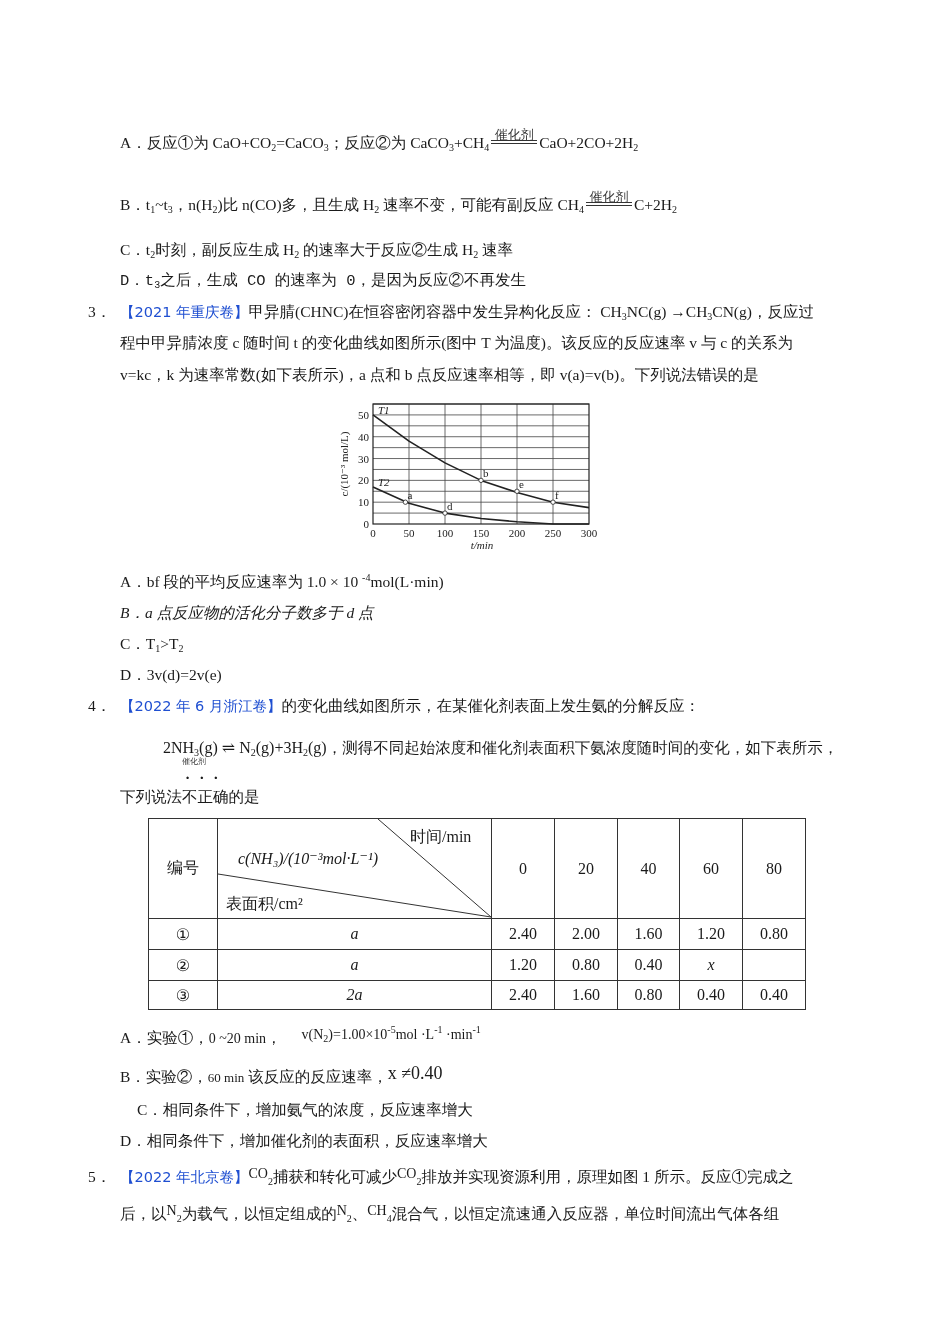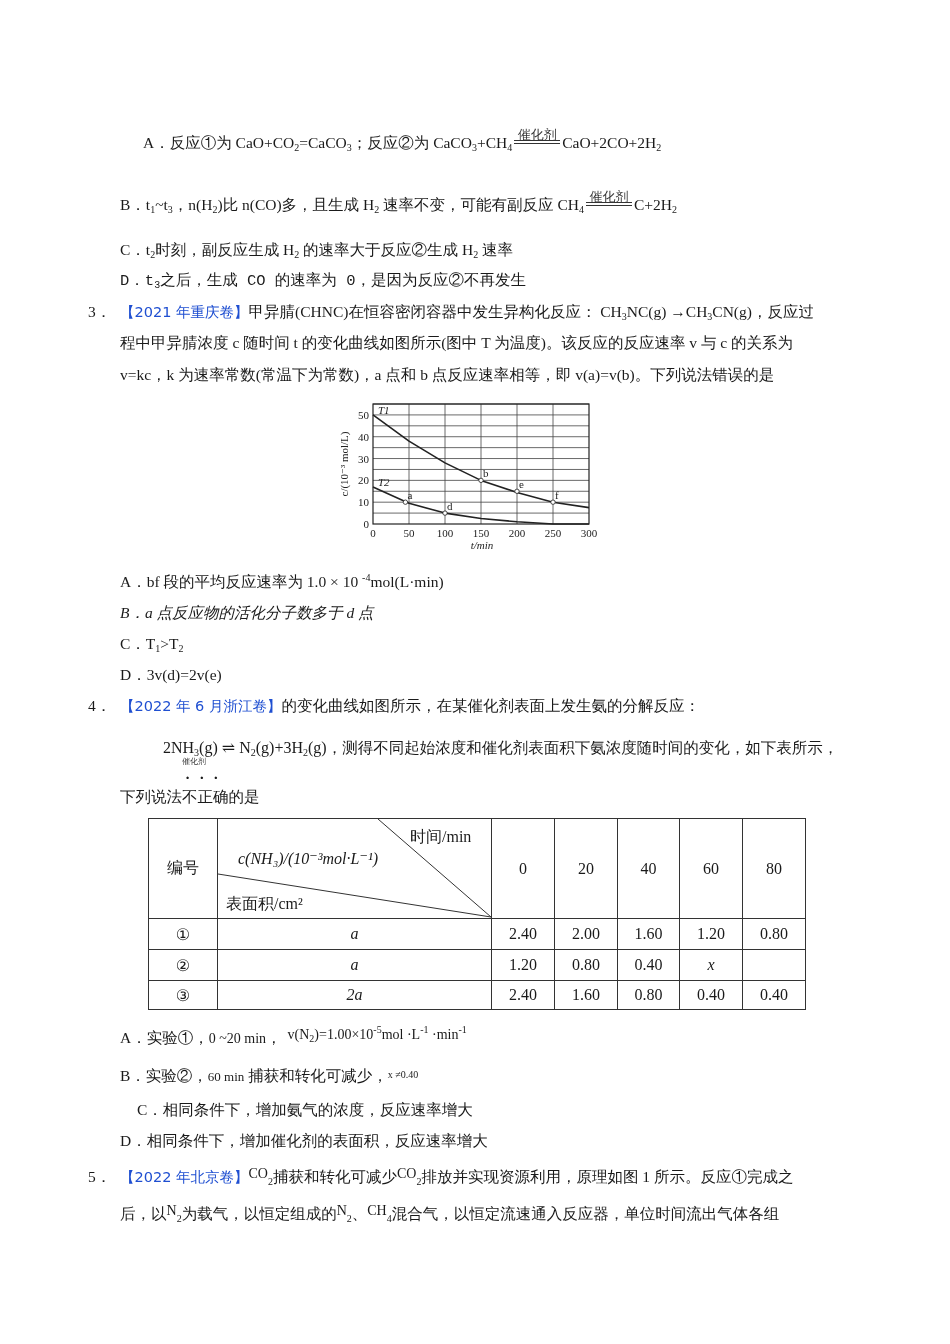--- a/index.html
+++ b/index.html
@@ -13,41 +13,41 @@
   .cat { display:inline-block; position:relative; width:46px; text-align:center; margin:0 2px; }
   .cat .top { position:absolute; left:0; right:0; top:-19px; font-size:13px; font-family:"DejaVu Sans",sans-serif; color:#333; }
   .cat .eq { display:block; border-top:1px solid #333; border-bottom:1px solid #333; height:2px; position:relative; top:-4px; }
   table.t { position:absolute; left:148px; top:818px; border-collapse:collapse; font-size:16px; }
   table.t td { border:1.5px solid #333; text-align:center; padding:0;margin-top:32px; }
   svg text { font-family:"Liberation Serif","DejaVu Serif",serif; }
 </style>
 </head>
 <body>
 
-<div class="line" style="left:120px;top:133px;margin-left:23px;">
+<div class="line" style="left:120px;top:133px;">
   <span>A．</span><span>反应①为 CaO+CO</span><sub>2</sub><span>=CaCO</span><sub>3</sub><span>；反应②为 CaCO</span><sub>3</sub><span>+CH</span><sub>4</sub><span class="cat"><span class="top">催化剂</span><span class="eq"></span></span><span>CaO+2CO+2H</span><sub>2</sub>
 </div>
 
 <div class="line" style="left:120px;top:195px;">
   <span>B．</span><span>t</span><sub>1</sub><span>~t</span><sub>3</sub><span>，n(H</span><sub>2</sub><span>)比 n(CO)多，且生成 H</span><sub>2</sub><span> 速率不变，可能有副反应 CH</span><sub>4</sub><span class="cat"><span class="top">催化剂</span><span class="eq"></span></span><span>C+2H</span><sub>2</sub>
 </div>
 
 <div class="line" style="left:120px;top:240px;">
   <span>C．</span><span>t</span><sub>2</sub><span>时刻，副反应生成 H</span><sub>2</sub><span> 的速率大于反应②生成 H</span><sub>2</sub><span> 速率</span>
 </div>
 
 <div class="line" style="left:120px;top:271px;font-family:Liberation Mono, monospace;">
   <span>D．</span><span>t</span><sub>3</sub><span>之后，生成 CO 的速率为 0，是因为反应②不再发生</span>
 </div>
 
 <div class="line" style="left:88px;top:302px;">
   <span style="display:inline-block;width:32px;">3．</span><span class="blue">【2021 年重庆卷】</span><span>甲异腈(CHNC)在恒容密闭容器中发生异构化反应：  CH</span><sub>3</sub><span>NC(g) →CH</span><sub>3</sub><span>CN(g)，反应过</span>
 </div>
 <div class="line" style="left:120px;top:333px;">程中甲异腈浓度 c 随时间 t 的变化曲线如图所示(图中 T 为温度)。该反应的反应速率 v 与 c 的关系为</div>
-<div class="line" style="left:120px;top:365px;">v=kc，k 为速率常数(常温下为常数)，a 点和 b 点反应速率相等，即 v(a)=v(b)。下列说法错误的是</div>
+<div class="line" style="left:120px;top:365px;">v=kc，k 为速率常数(如下表所示)，a 点和 b 点反应速率相等，即 v(a)=v(b)。下列说法错误的是</div>
 
 <svg style="position:absolute;left:330px;top:398px;" width="280" height="155" viewBox="0 0 280 155">
   <g id="grid" stroke="#444" stroke-width="0.8" fill="none">
       <line x1="79" y1="6" x2="79" y2="126"></line>
       <line x1="115" y1="6" x2="115" y2="126"></line>
       <line x1="151" y1="6" x2="151" y2="126"></line>
       <line x1="187" y1="6" x2="187" y2="126"></line>
       <line x1="223" y1="6" x2="223" y2="126"></line>
       <line x1="43" y1="115.0909090909091" x2="259" y2="115.0909090909091"></line>
       <line x1="43" y1="104.18181818181819" x2="259" y2="104.18181818181819"></line>
@@ -166,24 +166,24 @@
     <td>2.40</td>
     <td>1.60</td>
     <td>0.80</td>
     <td>0.40</td>
     <td>0.40</td>
   </tr>
 </tbody>
   </table>
 
 <div class="line" style="left:120px;top:1028px;">
-  <span>A．</span><span>实验①，</span><span style="font-size:14px;">0 ~20 min</span><span>，</span><span style="font-size:14px;margin-left:6px;position:relative;top:-4px;"><span>v(N</span><sub>2</sub><span>)=1.00×10</span><sup>-5</sup><span>mol ·L</span><sup>-1</sup><span> ·min</span><sup>-1</sup></span>
+  <span>A．</span><span>实验①，</span><span style="font-size:14px;">0 ~20 min</span><span>，</span><span style="font-size:14px;margin-left:20px;position:relative;top:-4px;"><span>v(N</span><sub>2</sub><span>)=1.00×10</span><sup>-5</sup><span>mol ·L</span><sup>-1</sup><span> ·min</span><sup>-1</sup></span>
 </div>
 <div class="line" style="left:120px;top:1066px;">
-  <span>B．</span><span>实验②，</span><span style="font-size:13px;">60 min</span><span> 捕获和转化可减少，</span><span style="font-size:10px;position:relative;top:-3px;">x ≠0.40</span>
+  <span>B．</span><span>实验②，</span><span style="font-size:13px;">60 min</span><span> 该反应的反应速率，</span><span style="font-size:18px;position:relative;top:-3px;">x ≠0.40</span>
 </div>
 <div class="line" style="left:137px;top:1100px;">
   <span>C．</span><span>相同条件下，增加氨气的浓度，反应速率增大</span>
 </div>
 <div class="line" style="left:120px;top:1131px;">
   <span>D．</span><span>相同条件下，增加催化剂的表面积，反应速率增大</span>
 </div>
 
 <div class="line" style="left:88px;top:1167px;">
   <span style="display:inline-block;width:32px;">5．</span><span class="blue">【2022 年北京卷】</span><span style="font-size:14px;position:relative;top:-4px;">CO</span><sub>2</sub><span>捕获和转化可减少</span><span style="font-size:14px;position:relative;top:-4px;">CO</span><sub>2</sub><span>排放并实现资源利用，原理如图 1 所示。反应①完成之</span>

